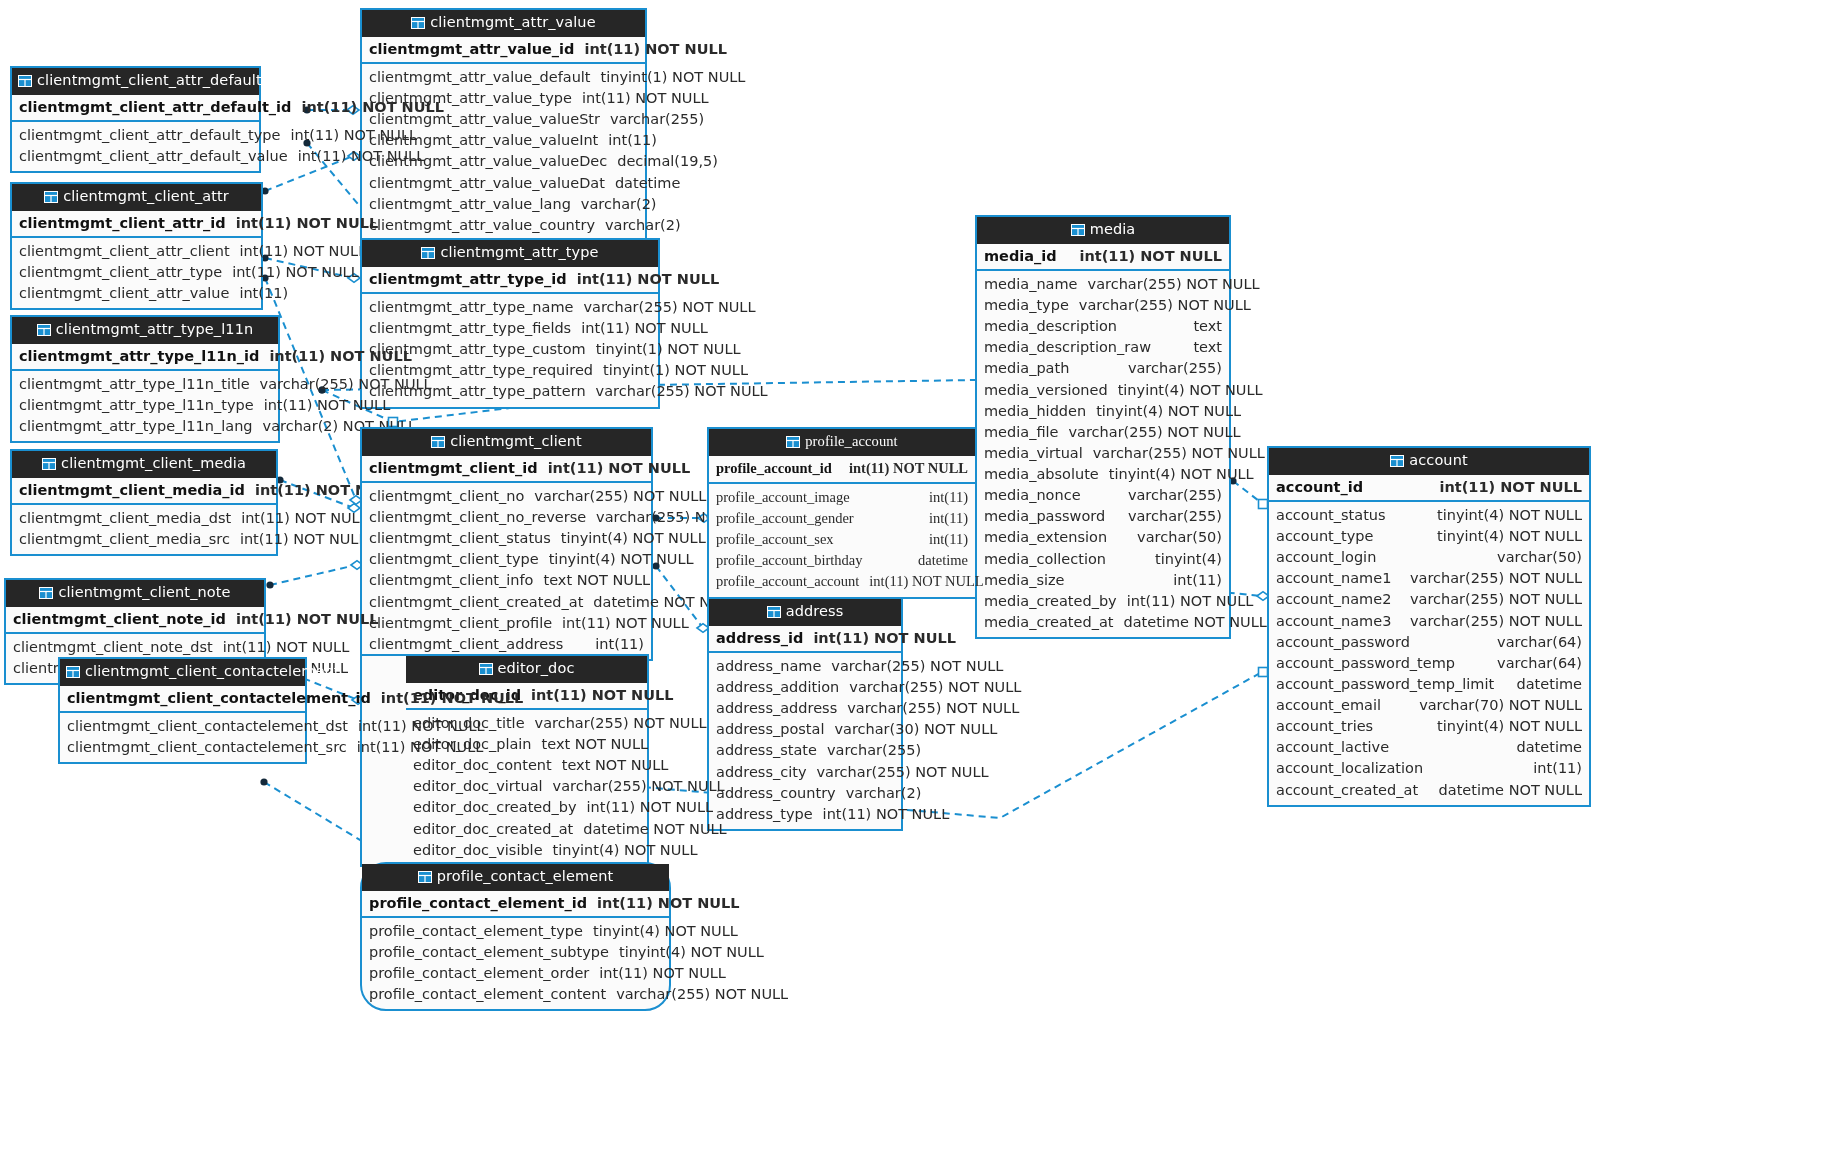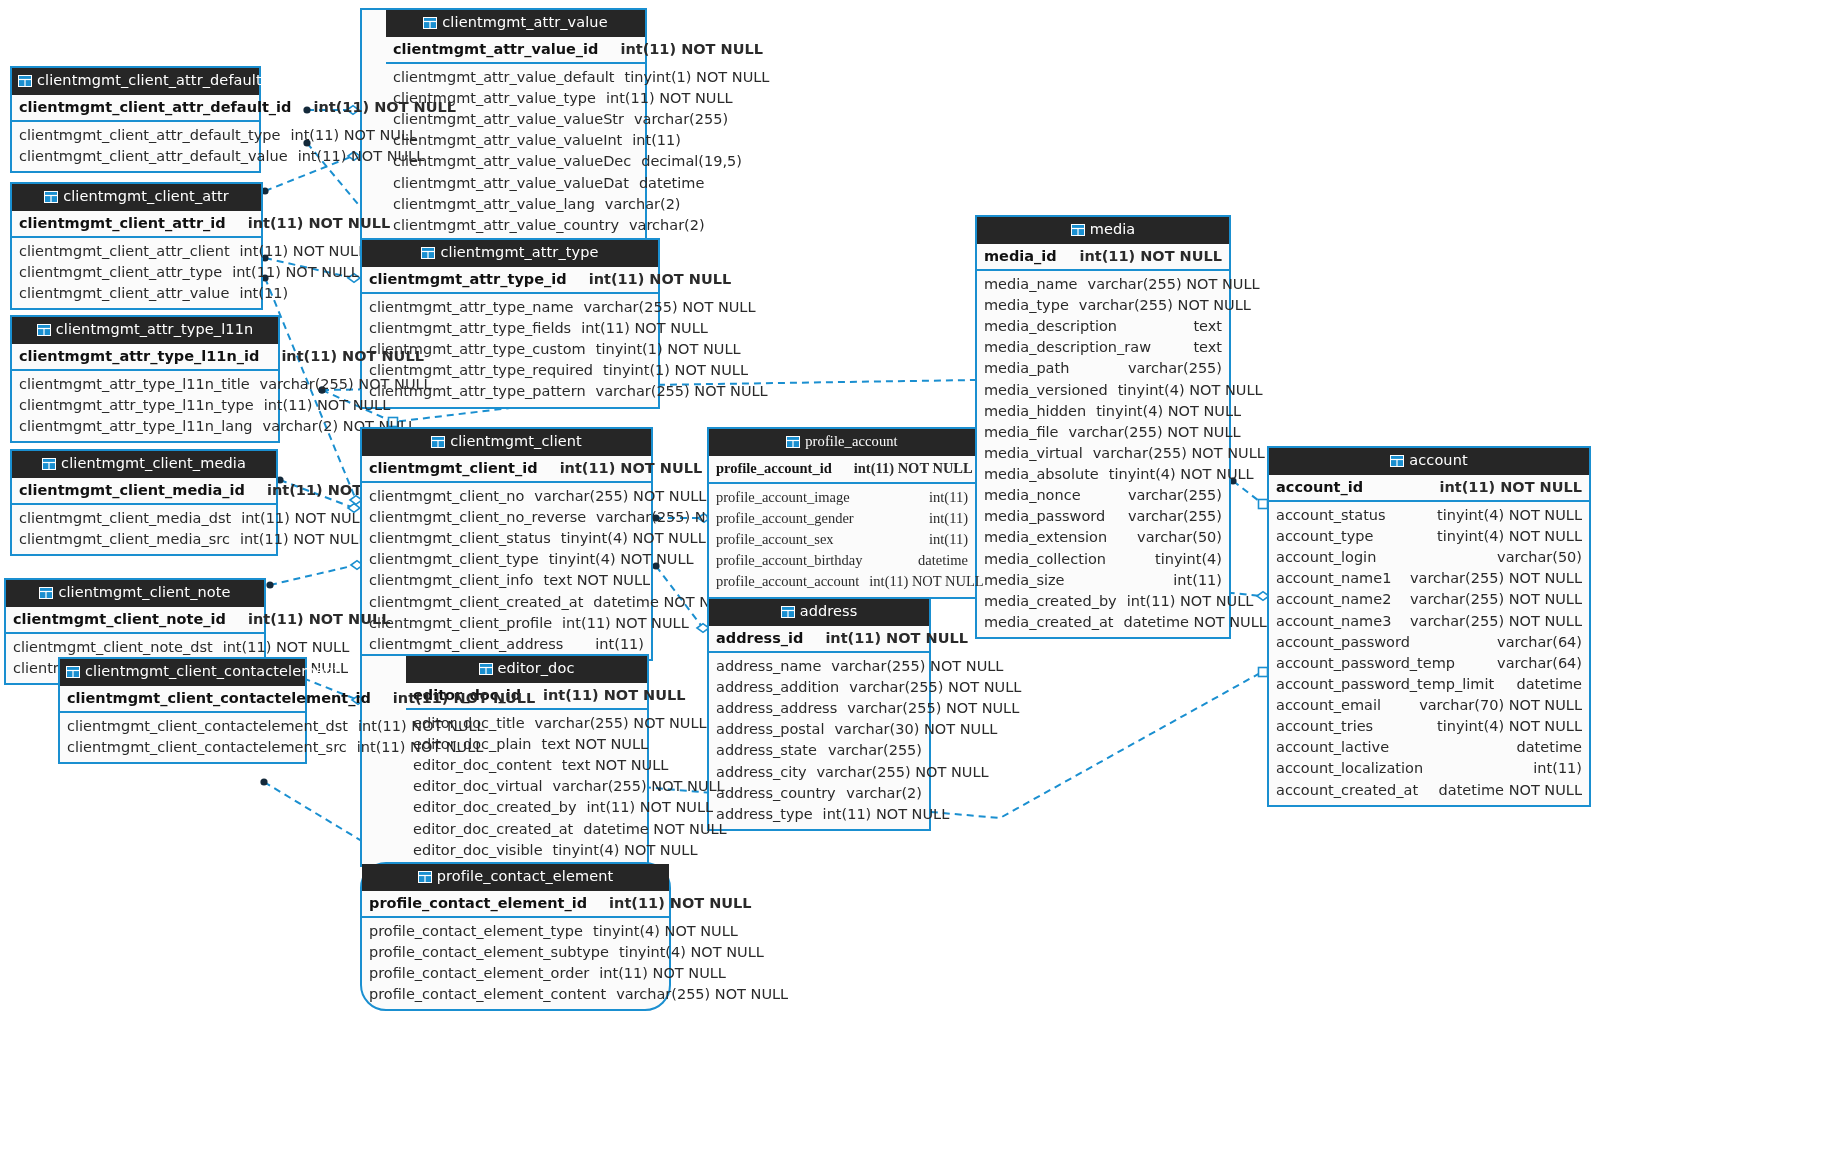--- a/index.html
+++ b/index.html
@@ -55,21 +55,21 @@
     display: flex;
     justify-content: space-between;
     align-items: baseline;
     font-size: 14.5px;
     font-weight: bold;
     color: #111;
     padding: 4px 7px 5px 7px;
     border-bottom: 2px solid #1a8fd0;
     background: #fbfbfb;
     white-space: nowrap;
-    gap: 22px;
+    gap: 10px;
   }
   .cols {
     padding: 3px 0 4px 0;
   }
   .col-row {
     display: flex;
     justify-content: space-between;
     align-items: baseline;
     font-size: 14.5px;
     color: #2a2a2a;
@@ -165,21 +165,21 @@
         <path d="M 1233,481 L 1263,504" fill="none" stroke="#1a8fd0" stroke-width="2" stroke-dasharray="7,5"></path>
         <circle cx="1233" cy="481" r="3.6" fill="#14293a"></circle>
         <rect x="1258.5" y="499.5" width="9" height="9" fill="#ffffff" stroke="#1a8fd0" stroke-width="1.6" transform="rotate(0 1263 504)"></rect>
       </g>
       <g>
         <path d="M 620,785 L 1000,818 L 1262,672" fill="none" stroke="#1a8fd0" stroke-width="2" stroke-dasharray="7,5"></path>
         <circle cx="620" cy="785" r="3.6" fill="#14293a"></circle>
         <rect x="1258.5" y="667.5" width="9" height="9" fill="#ffffff" stroke="#1a8fd0" stroke-width="1.6" transform="rotate(0 1263 672)"></rect>
       </g>
     </svg>
-<div class="entity" style="left: 360px; top: 8px; width: 287px; padding-left: 24px;">
+<div class="entity" style="left: 360px; top: 8px; width: 287px;">
       <div class="entity-header"><svg class="hdr-icon" width="14" height="12" viewBox="0 0 14 12">
           <rect x="0.5" y="0.5" width="13" height="11" fill="#1a8fd0" stroke="#ffffff" stroke-width="1"></rect>
           <line x1="0.5" y1="4.5" x2="13.5" y2="4.5" stroke="#ffffff" stroke-width="1.2"></line>
           <line x1="7" y1="4.5" x2="7" y2="11.5" stroke="#ffffff" stroke-width="1.2"></line>
         </svg><span>clientmgmt_attr_value</span></div>
       <div class="pk-row">
         <span class="col-name">clientmgmt_attr_value_id</span>
         <span class="col-type">int(11) NOT NULL</span>
       </div>
       <div class="cols">
@@ -584,21 +584,21 @@
         <div class="col-row">
           <span class="col-name">clientmgmt_client_note_dst</span>
           <span class="col-type">int(11) NOT NULL</span>
         </div>
         <div class="col-row">
           <span class="col-name">clientmgmt_client_note_src</span>
           <span class="col-type">int(11) NOT NULL</span>
         </div>
       </div>
     </div>
-    <div class="entity" style="left: 707px; top: 597px; width: 224px;">
+    <div class="entity" style="left: 707px; top: 597px; width: 196px;">
       <div class="entity-header"><svg class="hdr-icon" width="14" height="12" viewBox="0 0 14 12">
           <rect x="0.5" y="0.5" width="13" height="11" fill="#1a8fd0" stroke="#ffffff" stroke-width="1"></rect>
           <line x1="0.5" y1="4.5" x2="13.5" y2="4.5" stroke="#ffffff" stroke-width="1.2"></line>
           <line x1="7" y1="4.5" x2="7" y2="11.5" stroke="#ffffff" stroke-width="1.2"></line>
         </svg><span>address</span></div>
       <div class="pk-row">
         <span class="col-name">address_id</span>
         <span class="col-type">int(11) NOT NULL</span>
       </div>
       <div class="cols">

